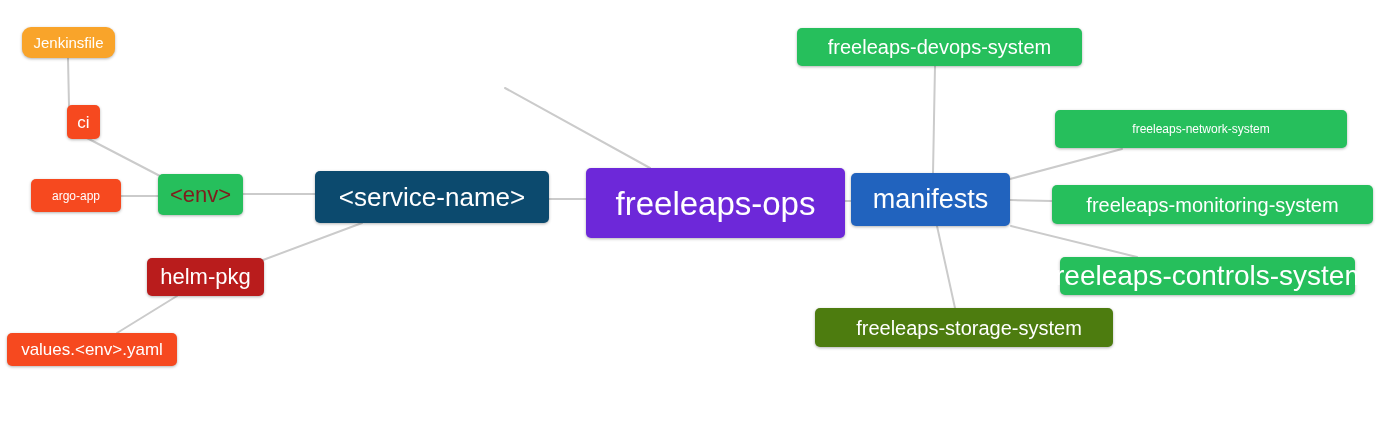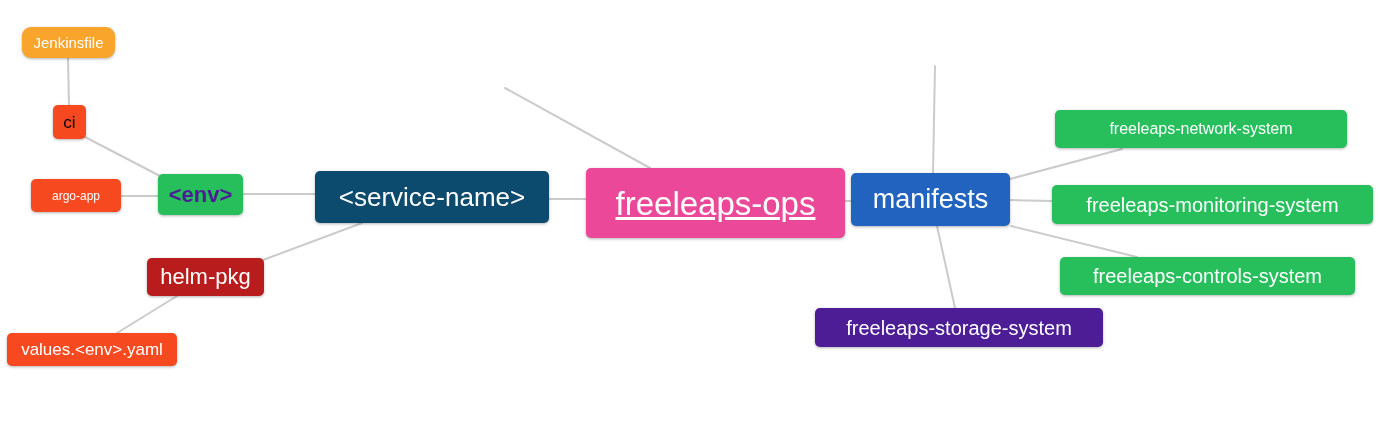--- a/index.html
+++ b/index.html
@@ -39,23 +39,23 @@
   #n-ci                   { left: 53px;   top: 105px; width: 33px;  height: 34px; font-size: 17px; }
   #n-argo-app             { left: 31px;   top: 179px; width: 90px;  height: 33px; font-size: 12px; }
   #n-env                  { left: 158px;  top: 174px; width: 85px;  height: 41px; font-size: 22px; }
   #n-helm-pkg             { left: 147px;  top: 258px; width: 117px; height: 38px; font-size: 22px; }
   #n-values-env-yaml      { left: 7px;    top: 333px; width: 170px; height: 33px; font-size: 17px; }
   #n-first-class-pipeline { left: 315px;  top: 35px;  width: 275px; height: 53px; font-size: 27px; }
   #n-service-name         { left: 315px;  top: 171px; width: 234px; height: 52px; font-size: 26px; }
   #n-freeleaps-ops        { left: 586px;  top: 168px; width: 259px; height: 70px; font-size: 33px; }
   #n-manifests            { left: 851px;  top: 173px; width: 159px; height: 53px; font-size: 27px; }
   #n-devops               { left: 797px;  top: 28px;  width: 285px; height: 38px; font-size: 20px; }
-  #n-network              { left: 1055px; top: 110px; width: 292px; height: 38px; font-size: 16px; }
+  #n-network              { left: 1055px; top: 110px; width: 292px; height: 38px; font-size: 12px; }
   #n-monitoring           { left: 1052px; top: 185px; width: 321px; height: 39px; font-size: 20px; }
-  #n-controls             { left: 1060px; top: 257px; width: 295px; height: 38px; font-size: 20px; }
+  #n-controls             { left: 1060px; top: 257px; width: 295px; height: 38px; font-size: 28px; }
   #n-storage              { left: 815px;  top: 308px; width: 288px; height: 39px; font-size: 20px; }
 </style>
 </head>
 <body>
 
 <div id="canvas">
 
   <svg id="edges" width="1390" height="421" viewBox="0 0 1390 421">
       <line x1="69" y1="106" x2="68" y2="58" stroke="#CBCBCB" stroke-width="2" stroke-linecap="round"></line>
       <line x1="160" y1="176" x2="85" y2="137" stroke="#CBCBCB" stroke-width="2" stroke-linecap="round"></line>
@@ -70,63 +70,66 @@
       <line x1="1010" y1="179" x2="1122" y2="149" stroke="#CBCBCB" stroke-width="2" stroke-linecap="round"></line>
       <line x1="1010" y1="200" x2="1052" y2="201" stroke="#CBCBCB" stroke-width="2" stroke-linecap="round"></line>
       <line x1="1011" y1="226" x2="1137" y2="257" stroke="#CBCBCB" stroke-width="2" stroke-linecap="round"></line>
       <line x1="937" y1="226" x2="955" y2="308" stroke="#CBCBCB" stroke-width="2" stroke-linecap="round"></line>
     </svg>
 
   <div class="node" id="n-jenkinsfile" style="background-color: rgb(249, 164, 42); color: rgb(255, 255, 255);">
     <span>Jenkinsfile</span>
   </div>
 
-  <div class="node" id="n-ci" style="background-color: rgb(246, 73, 31); color: #000000;">
+  <div class="node" id="n-ci" style="background-color: rgb(246, 73, 31); color: #ffffff; margin-left: 14px;">
     <span>ci</span>
   </div>
 
   <div class="node" id="n-argo-app" style="background-color: rgb(246, 73, 31); color: rgb(255, 255, 255);">
     <span>argo-app</span>
   </div>
 
-  <div class="node" id="n-env" style="background-color: rgb(38, 191, 92); color: #4c1d95; font-weight: bold;">
+  <div class="node" id="n-env" style="background-color: rgb(38, 191, 92); color: #7f1d1d;">
     <span>&lt;env&gt;</span>
   </div>
 
   <div class="node" id="n-helm-pkg" style="background-color: #b91c1c; color: rgb(255, 255, 255);">
     <span>helm-pkg</span>
   </div>
 
   <div class="node" id="n-values-env-yaml" style="background-color: rgb(246, 73, 31); color: rgb(255, 255, 255); text-align: right;">
     <span>values.&lt;env&gt;.yaml</span>
   </div>
 
 
   <div class="node" id="n-service-name" style="background-color: #0c4a6e; color: rgb(255, 255, 255);">
     <span>&lt;service-name&gt;</span>
   </div>
 
-  <div class="node" id="n-freeleaps-ops" style="background-color: #ec4899; color: rgb(255, 255, 255); text-decoration: underline;">
+  <div class="node" id="n-freeleaps-ops" style="background-color: #6d28d9; color: rgb(255, 255, 255);">
     <span>freeleaps-ops</span>
   </div>
 
   <div class="node" id="n-manifests" style="background-color: rgb(33, 99, 190); color: rgb(255, 255, 255);">
     <span>manifests</span>
   </div>
 
+  <div class="node" id="n-devops" style="background-color: rgb(38, 191, 92); color: rgb(255, 255, 255);">
+    <span>freeleaps-devops-system</span>
+  </div>
 
   <div class="node" id="n-network" style="background-color: rgb(38, 191, 92); color: rgb(255, 255, 255);">
     <span>freeleaps-network-system</span>
   </div>
 
   <div class="node" id="n-monitoring" style="background-color: rgb(38, 191, 92); color: rgb(255, 255, 255);">
     <span>freeleaps-monitoring-system</span>
   </div>
 
   <div class="node" id="n-controls" style="background-color: rgb(38, 191, 92); color: rgb(255, 255, 255);">
     <span>freeleaps-controls-system</span>
   </div>
 
-  <div class="node" id="n-storage" style="background-color: #4c1d95; color: rgb(255, 255, 255);">
+  <div class="node" id="n-storage" style="background-color: #4d7c0f; color: rgb(255, 255, 255); padding-left: 10px;">
     <span>freeleaps-storage-system</span>
   </div>
 
 </div>
 
 </body></html>

